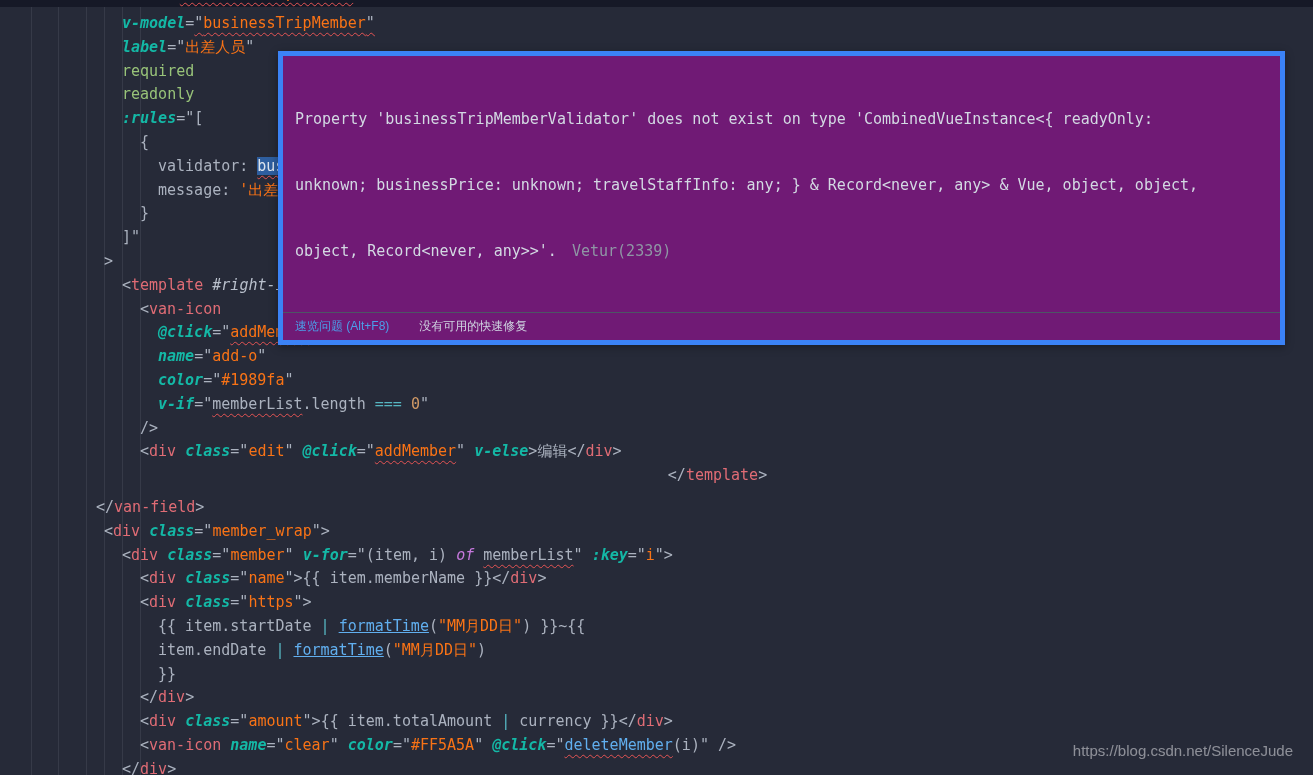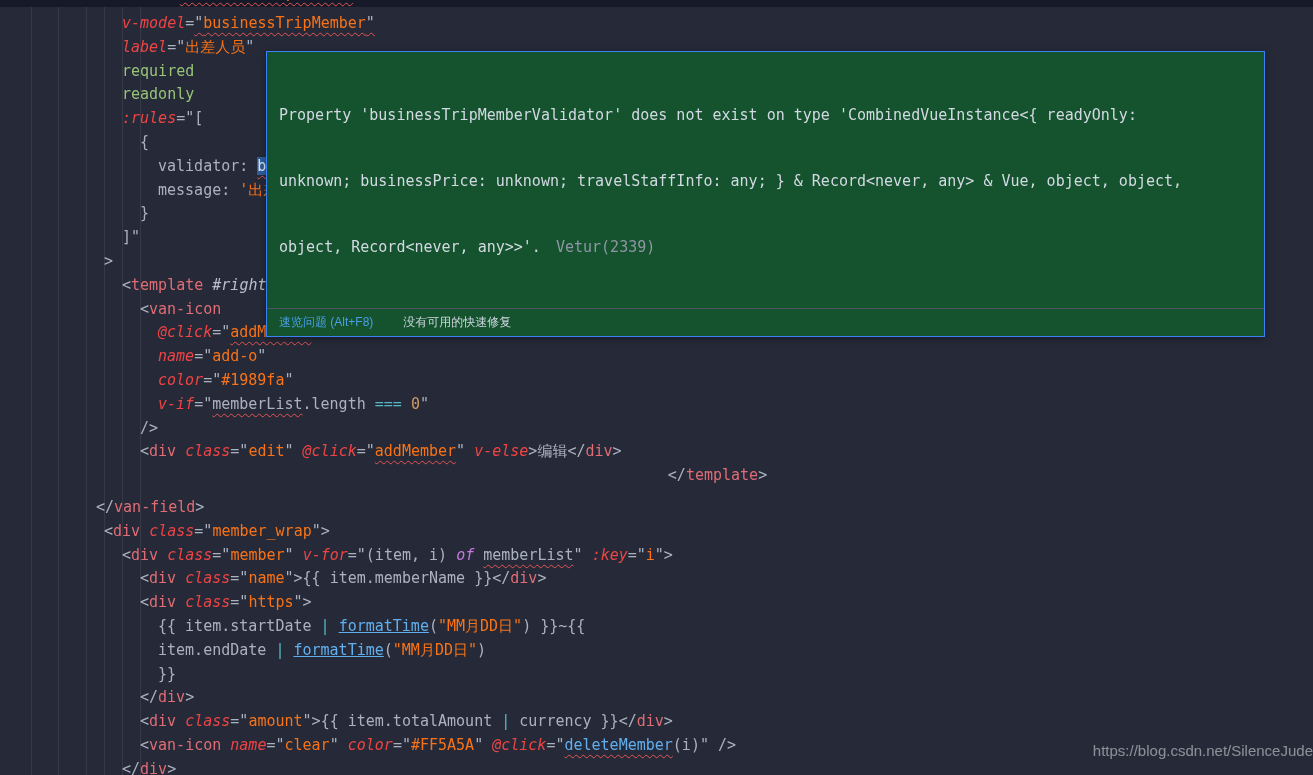--- a/index.html
+++ b/index.html
@@ -15,58 +15,58 @@
   .topstrip .line{margin-top:-17px;}
   .code{
     position:absolute;top:7px;left:0;right:0;bottom:0;
     padding-top:5px;
     font-size:15px;line-height:23.8px;
     z-index:1;
   }
   .line{white-space:pre;height:23.8px;}
   
   .tok-tag{color:#e06c75;}
-  .tok-attr{color:#ef4444;font-style:italic;}
+  .tok-attr{color:#14b8a6;font-style:italic;font-weight:bold;}
   .tok-gattr{color:#98c379;}
   .tok-str{color:#f97316;}
   .tok-txt{color:#abb2bf;}
   .tok-op{color:#56b6c2;}
   .tok-num{color:#d19a66;}
   .tok-fn{color:#61afef;text-decoration:underline;}
   .tok-kw{color:#c678dd;font-style:italic;}
   .tok-slot{color:#b9c0cc;font-style:italic;}
   .q{
     text-decoration:underline;
     text-decoration-style:wavy;
     text-decoration-color:#e45454;
     text-decoration-thickness:1.2px;
     text-underline-offset:4px;
     text-decoration-skip-ink:none;
   }
   .s{background:#2e5e9f;color:#dce4ee;}
   
   .hover-popup{
-    position:absolute;left:266px;top:51px;width:997px;
-    background:#14532d;border:1px solid #3b82f6;
+    position:absolute;left:278px;top:51px;width:997px;
+    background:#701a75;border:5px solid #3b82f6;
     z-index:5;box-shadow:0 2px 8px rgba(0,0,0,0.35);
   }
   .hover-msg{
     padding:8px 12px 6px 12px;
     font-size:15px;line-height:22px;color:#d3d9e3;white-space:pre;
   }
   .hover-msg .dim{color:#8f97a5;margin-left:6px;}
   .hover-actions{
     border-top:1px solid #4d5565;
     padding:5px 12px;
     font-family:"Liberation Sans",sans-serif;font-size:12px;
     display:flex;align-items:flex-end;gap:30px;color:#cfd5e1;
   }
   .hover-link{color:#4b9fea;cursor:pointer;}
   .watermark{
-    position:absolute;right:0;bottom:16px;z-index:6;
+    position:absolute;right:20px;bottom:16px;z-index:6;
     font-family:"Liberation Sans",sans-serif;font-size:15px;
     color:rgba(235,235,240,0.52);
   }
 </style>
 </head>
 <body>
 
 <div class="editor">
 
   <div class="guide" style="left:31px"></div>

